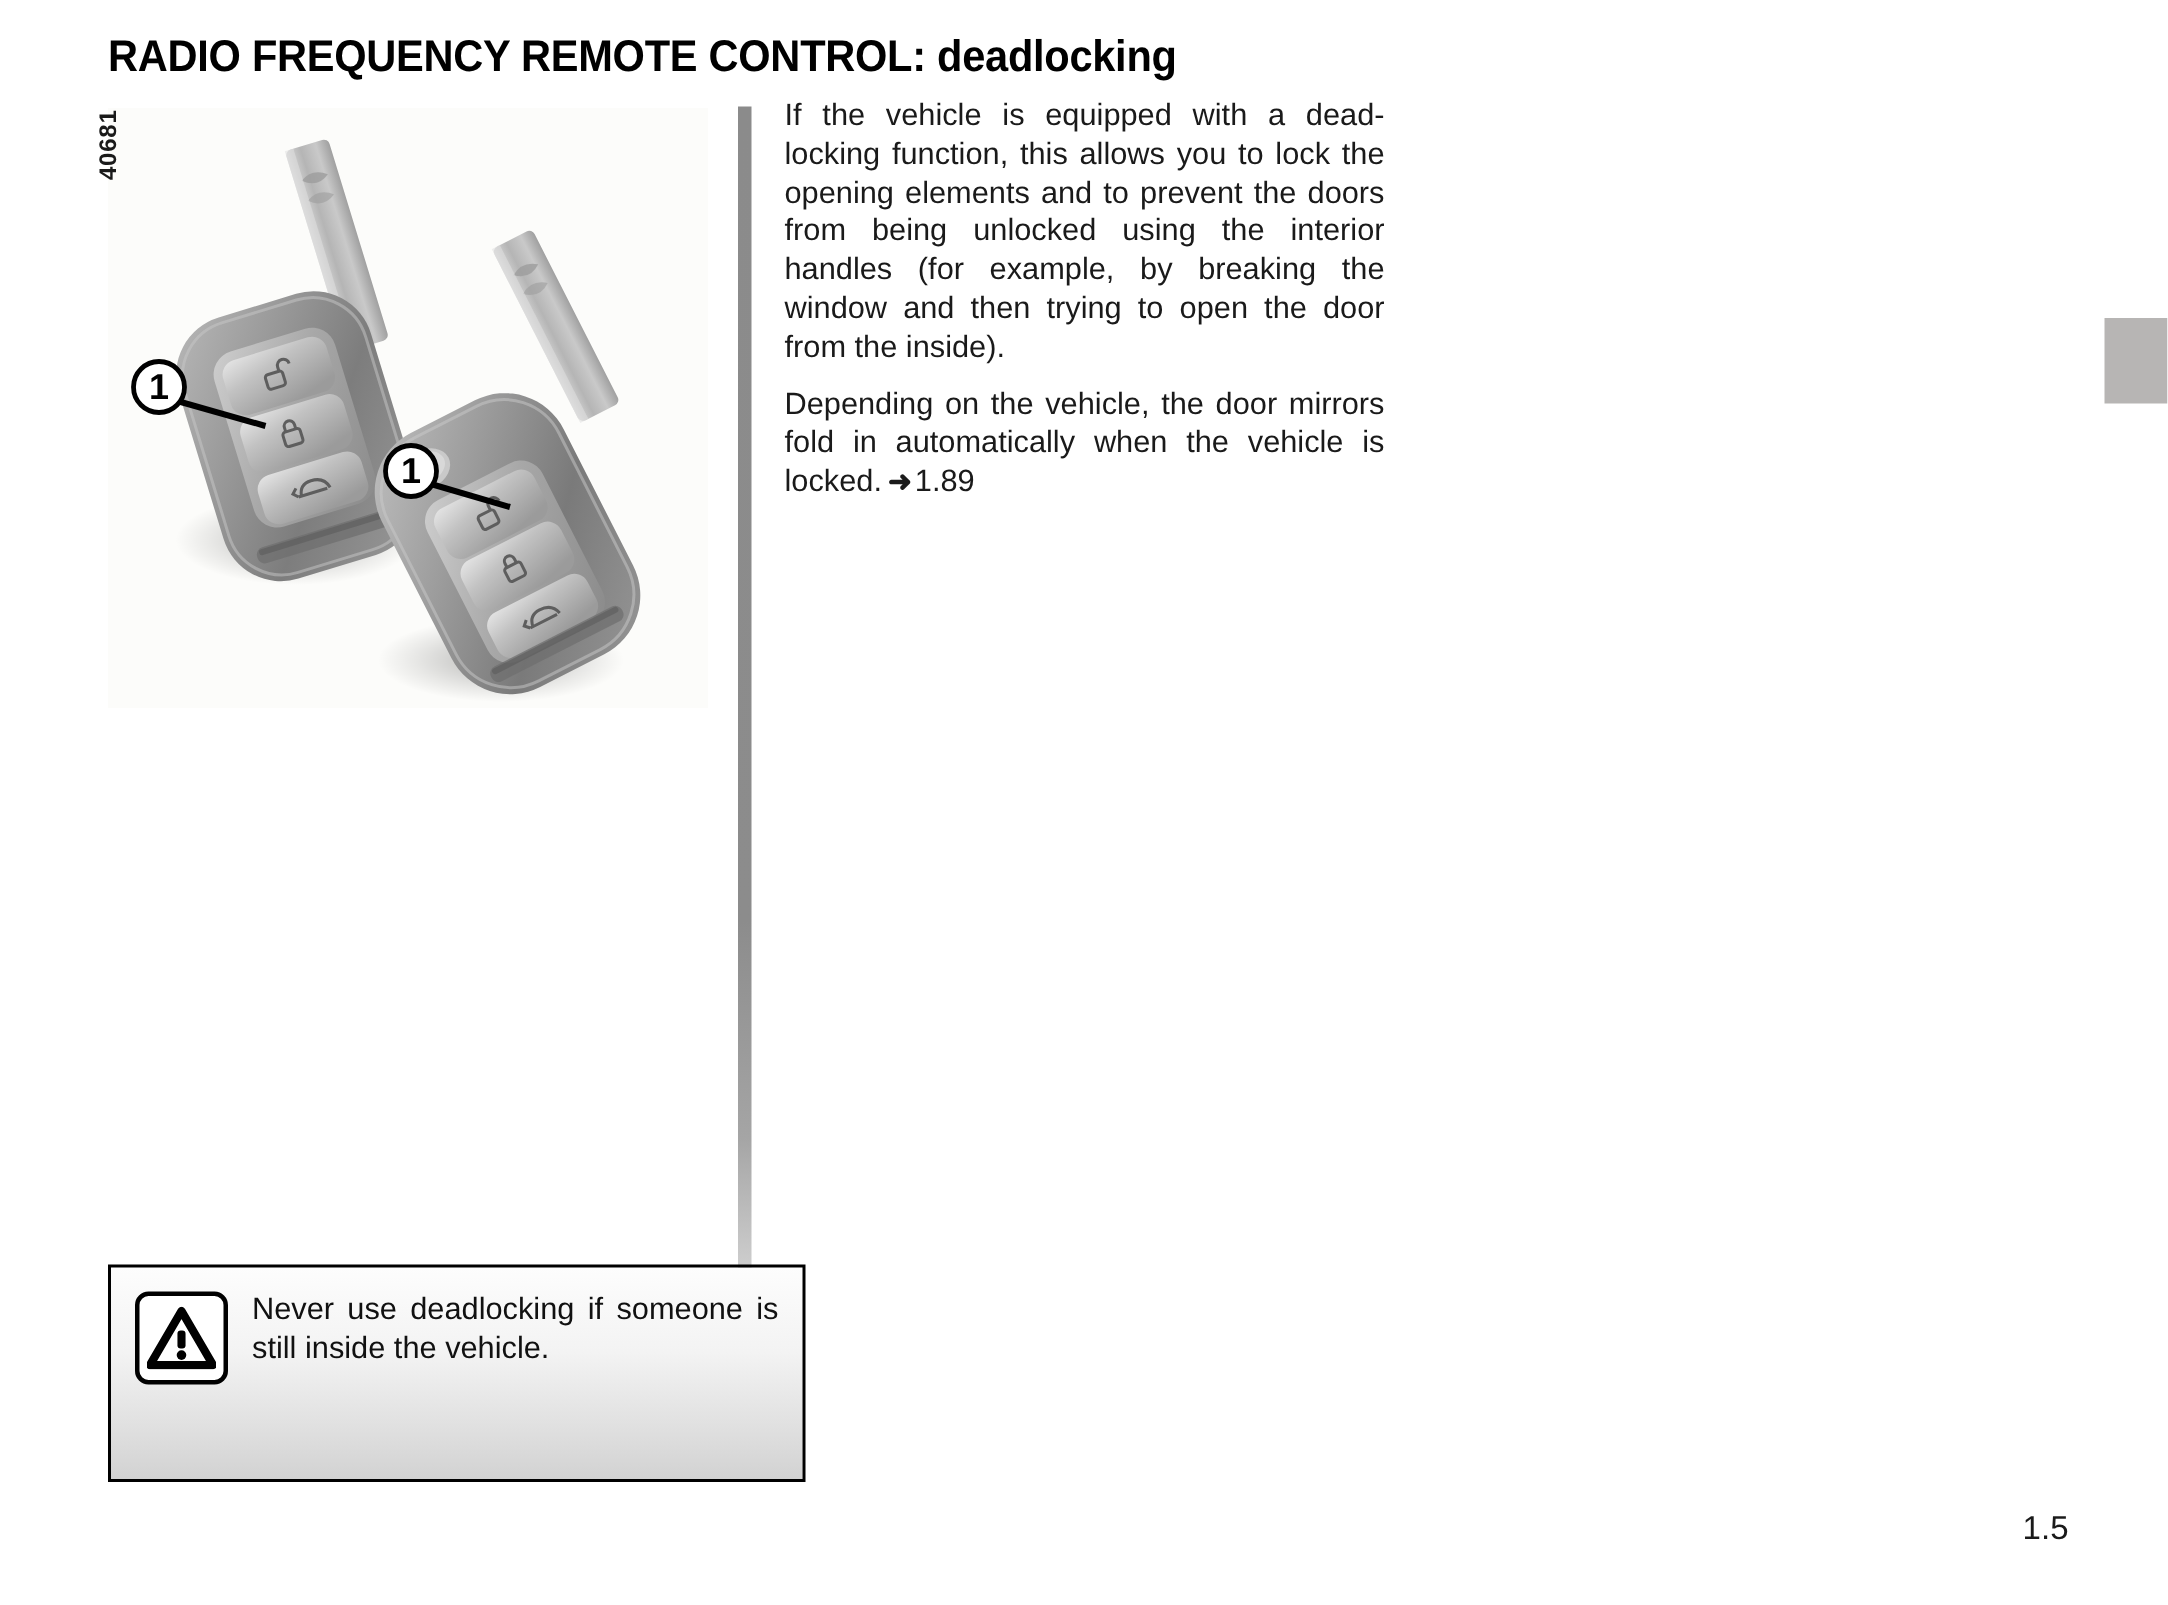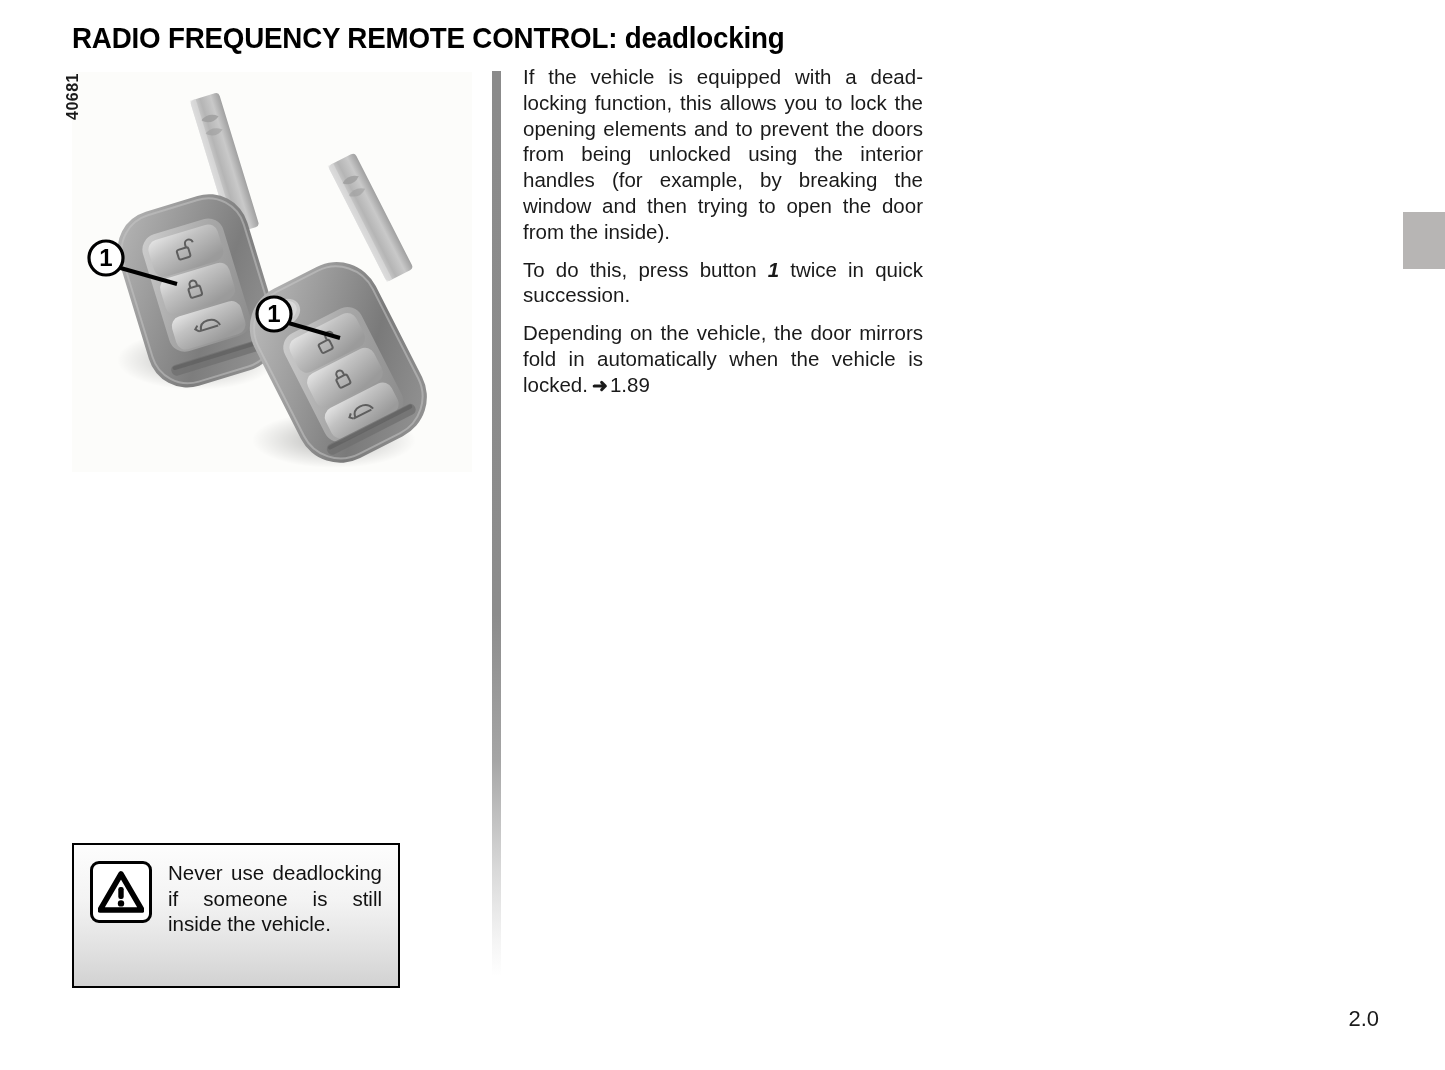--- a/index.html
+++ b/index.html
@@ -100,21 +100,21 @@
     font-weight: bold;
     font-size: 19px;
     padding: 0 2px 0 4px;
   }
 
   
   #warning-box {
     position: absolute;
     left: 72px;
     top: 843px;
-    width: 328px;
+    width: 465px;
     height: 145px;
     border: 2.5px solid #000000;
     background: linear-gradient(to bottom, #fdfdfd 0%, #f3f3f3 40%, #e2e2e2 72%, #d2d2d2 100%);
     box-sizing: border-box;
   }
   #warning-inner {
     display: flex;
     align-items: flex-start;
     padding: 15px 16px 0 16px;
   }
@@ -297,32 +297,31 @@
     </g>
   </svg>
 </div>
 
 <div id="column-divider"></div>
 
 <div id="body-column">
 
   <p class="body-para">If the vehicle is equipped with a dead-locking function, this allows you to lock the opening elements and to prevent the doors from being unlocked using the interior handles (for example, by breaking the window and then trying to open the door from the inside).</p>
 
-  <p class="body-para"><span>To do this, press button </span><b>1</b><span> twice in quick succession.</span></p>
 
 
   <p class="body-para"><span>Depending on the vehicle, the door mirrors fold in automatically when the vehicle is locked.</span><span class="ref-arrow">➜</span><span>1.89</span></p>
 </div>
 
 <div id="warning-box">
   <div id="warning-inner">
     <div id="warning-icon">
       <svg width="46" height="42" viewBox="0 0 46 42" aria-hidden="true">
         <path d="M23 3 L44 39 L2 39 Z" fill="none" stroke="#000000" stroke-width="5.5" stroke-linejoin="round"></path>
         <rect x="20.3" y="16" width="5.4" height="12" rx="2.2" fill="#000000"></rect>
         <circle cx="23" cy="32.4" r="3.2" fill="#000000"></circle>
       </svg>
     </div>
     <div id="warning-text">Never use deadlocking if someone is still inside the vehicle.</div>
   </div>
 </div>
 
-<div id="page-number">2.0</div>
+<div id="page-number">1.5</div>
 
 </body></html>

